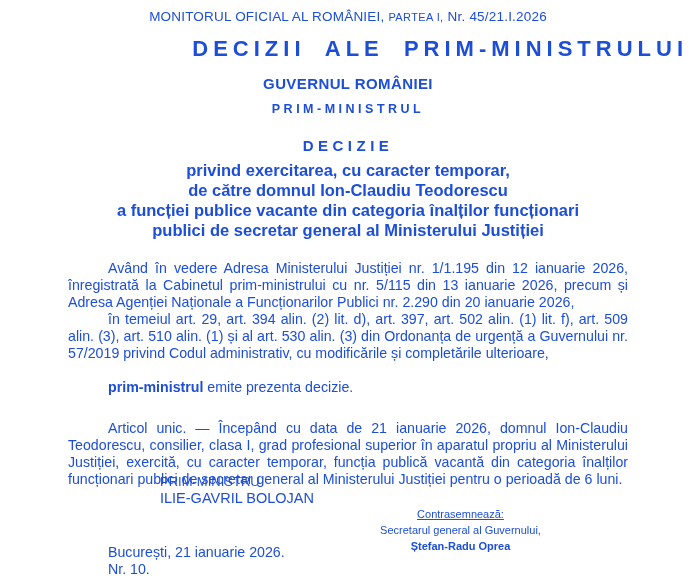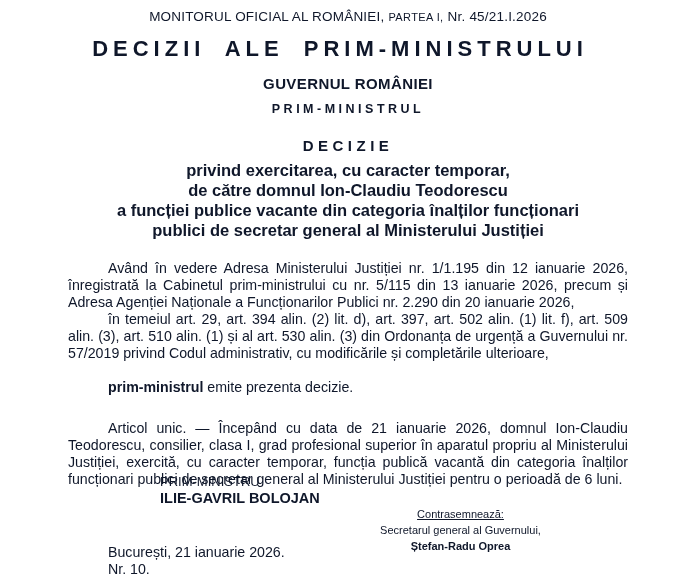--- a/index.html
+++ b/index.html
@@ -5,43 +5,43 @@
   html, body {
     margin: 0;
     padding: 0;
     background: #ffffff;
   }
   .page {
     position: relative;
     width: 696px;
     height: 588px;
     background: #ffffff;
-    color: #0f172a;
+    color: #1d4ed8;
     font-family: "Liberation Sans", sans-serif;
     overflow: hidden;
     -webkit-font-smoothing: antialiased;
   }
   
   .masthead {
     padding-top: 9px;
     text-align: center;
     font-size: 13.5px;
     letter-spacing: 0.2px;
     white-space: nowrap;
   }
   .masthead .part-small {
     font-size: 11px;
     letter-spacing: 0.4px;
   }
   .masthead span { margin-right: 4px; }
   .masthead span:last-child { margin-right: 0; }
   
   .section-title {
-    margin: 12px 16px 0 0;
-    text-align: center;
+    margin: 12px 8px 0 0;
+    text-align: right;
     font-size: 22px;
     font-weight: bold;
     letter-spacing: 5px;
     word-spacing: 9px;
     white-space: nowrap;
   }
   .issuer {
     margin-top: 13px;
     text-align: center;
     font-size: 15px;
@@ -89,21 +89,21 @@
   
   .sig-pm {
     position: absolute;
     top: 474px;
     left: 160px;
     width: 340px;
     text-align: left;
     line-height: 16px;
   }
   .sig-pm .sig-title { font-size: 13px; }
-  .sig-pm .sig-name  { font-size: 14.5px; font-weight: bold; }
+  .sig-pm .sig-name  { font-size: 14.5px; font-weight: normal; }
   .sig-counter {
     position: absolute;
     top: 506px;
     left: 288px;
     width: 345px;
     text-align: center;
     font-size: 11px;
     line-height: 16px;
   }
   .sig-counter .underline { text-decoration: underline; }

